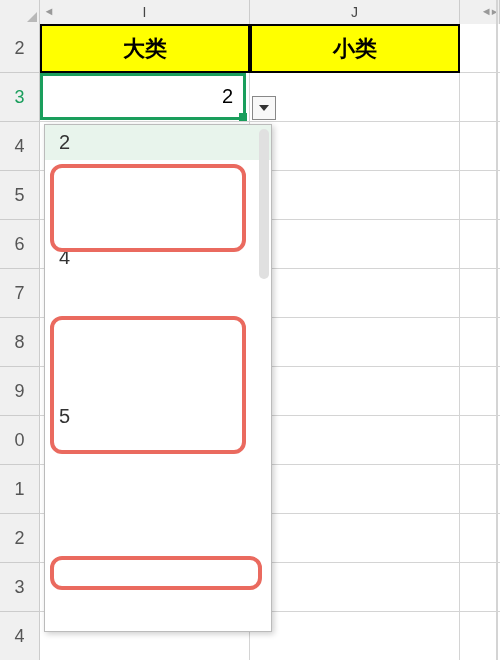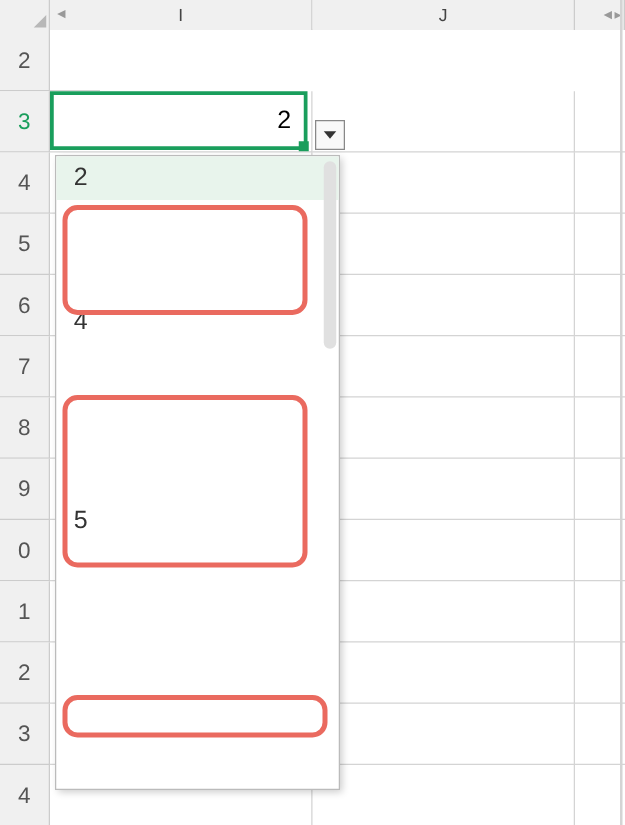--- a/index.html
+++ b/index.html
@@ -191,20 +191,22 @@
     <div class="col-header J">J</div>
     <div class="col-header K"></div>
   </div>
   <div class="nav-arrow left">◄</div>
   <div class="nav-arrow right-pair">◄▸</div>
 
   <div class="rows">
 
     <div class="row">
       <div class="row-header">2</div>
+      <div class="cell I header-cell">大类</div>
+      <div class="cell J header-cell">小类</div>
       <div class="cell K"></div>
     </div>
 
     <div class="row">
       <div class="row-header active">3</div>
       <div class="cell I"></div>
       <div class="cell J"></div>
       <div class="cell K"></div>
     </div>
 

